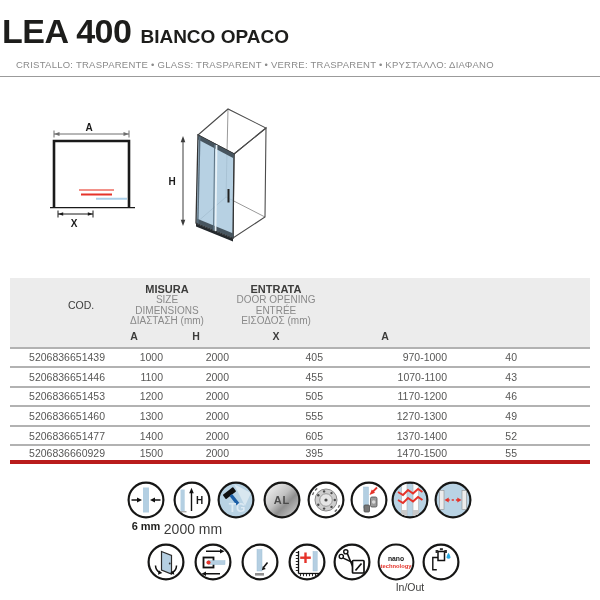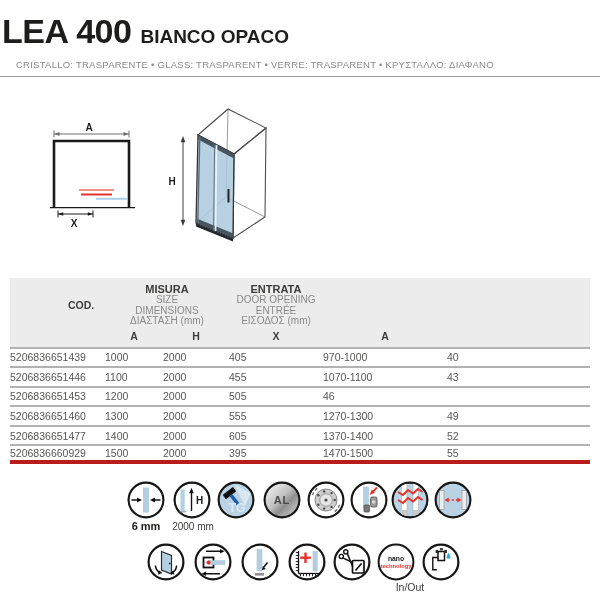--- a/index.html
+++ b/index.html
@@ -16,34 +16,34 @@
 
   .diag { position: absolute; }
   #topview { left: 40px; top: 120px; }
   #frontview { left: 165px; top: 103px; }
 
   
   .spec-table { position: absolute; left: 10px; top: 278px; width: 580px; font-size: 10.5px; }
   .thead { background: #ececec; padding: 6px 0 3px 0; }
   .group-row { display: grid; grid-template-columns: 95px 124px 94px 124px 70px 73px; }
   .group { text-align: center; }
-  .cod-h { display: flex; align-items: center; justify-content: center; font-weight: 700; color: #3c3c3b; padding-left: 47px; }
+  .cod-h { display: flex; align-items: center; justify-content: center; font-weight: 400; color: #3c3c3b; padding-left: 47px; }
   .g1 { font-weight: 700; color: #3c3c3b; line-height: 11px; font-size: 11px; }
   .g2 { color: #8a8a8a; line-height: 10.5px; font-size: 10px; }
   .sub-row { display: grid; grid-template-columns: 95px 58px 66px 94px 124px 70px 73px; margin-top: 2px; }
   .sub { text-align: center; font-weight: 700; color: #3c3c3b; line-height: 15px; }
   .drow { display: grid; grid-template-columns: 95px 58px 66px 94px 124px 70px 73px; height: 19.6px; border-top: 2px solid #b2b2b2; align-items: center; color: #575756; }
   .drow:last-child { border-bottom: 4px solid #b91c1c; }
-  .cell { text-align: left; }
+  .cell { text-align: right; }
 
   
   .ic { position: absolute; width: 38px; height: 38px; }
   .iclbl { position: absolute; text-align: center; }
   #lbl-6mm { left: 116px; top: 520px; width: 60px; font-size: 11px; font-weight: 700; color: #1d1d1b; }
-  #lbl-2000mm { left: 162px; top: 521px; width: 62px; font-size: 10px; color: #3c3c3b; }
+  #lbl-2000mm { left: 162px; top: 521px; width: 62px; font-size: 14px; color: #3c3c3b; }
   #lbl-inout { left: 379px; top: 581px; width: 62px; font-size: 10.5px; color: #3c3c3b; }
 </style>
 </head>
 <body>
 
 <div class="page">
 
   <div class="title-row">
     <span class="title">LEA 400</span><span class="variant">BIANCO OPACO</span>
   </div>
@@ -133,20 +133,21 @@
         <div class="cell">455</div>
         <div class="cell">1070-1100</div>
         <div class="cell">43</div>
           <div></div>
       </div>
       <div class="drow">
         <div class="cell">5206836651453</div>
         <div class="cell">1200</div>
         <div class="cell">2000</div>
         <div class="cell">505</div>
+        <div class="cell">1170-1200</div>
         <div class="cell">46</div>
           <div></div>
       </div>
       <div class="drow">
         <div class="cell">5206836651460</div>
         <div class="cell">1300</div>
         <div class="cell">2000</div>
         <div class="cell">555</div>
         <div class="cell">1270-1300</div>
         <div class="cell">49</div>

